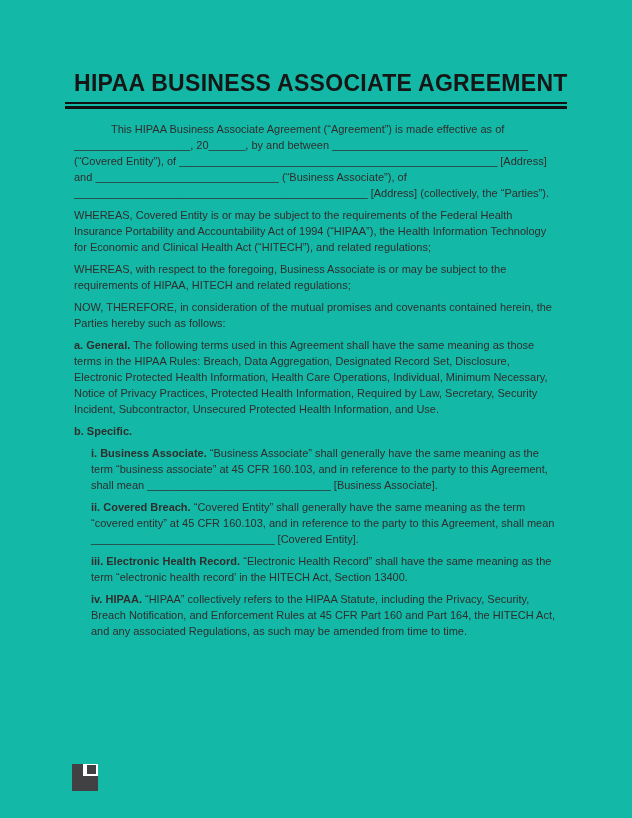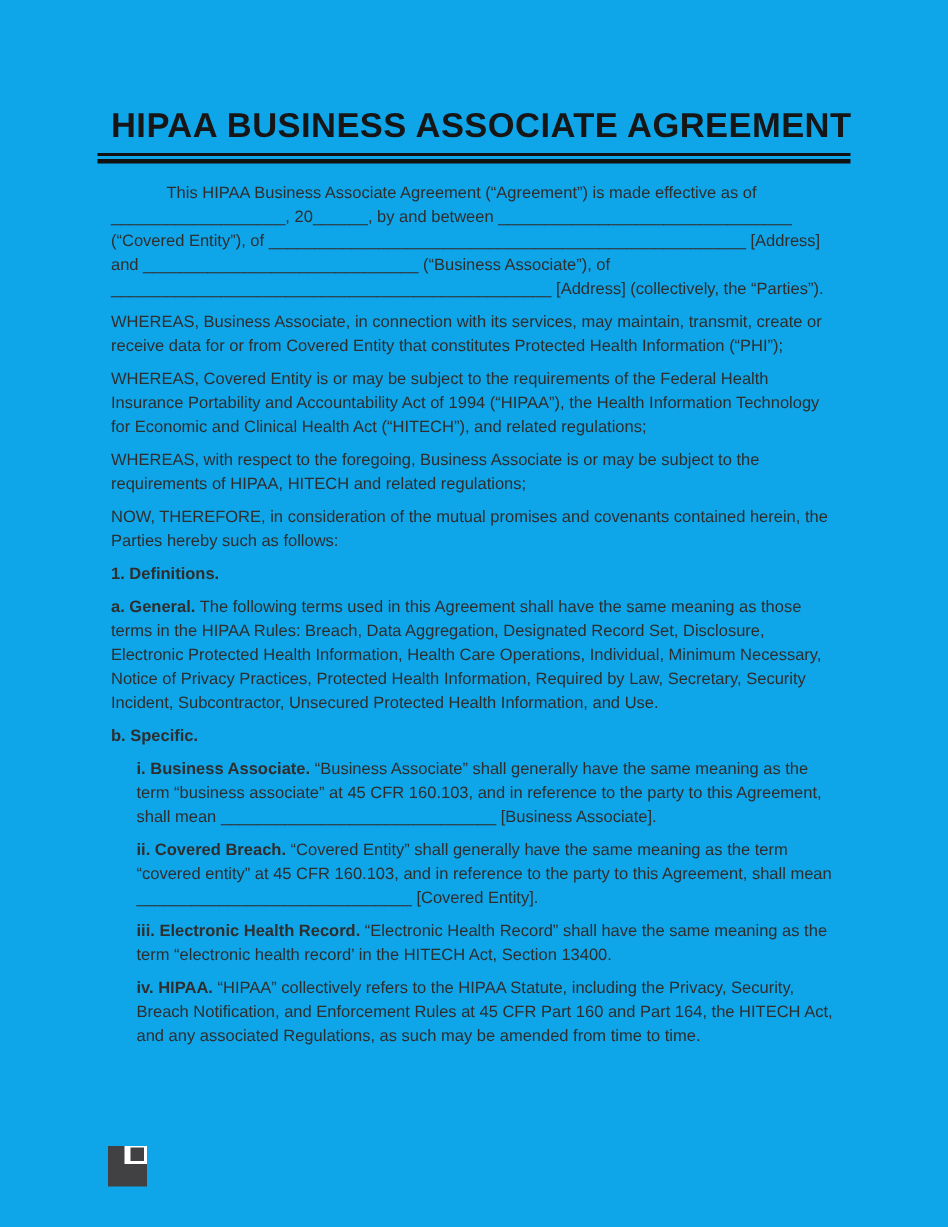--- a/index.html
+++ b/index.html
@@ -1,19 +1,19 @@
 <!DOCTYPE html>
 <html><head>
 <meta charset="utf-8">
 <style>
   html,body{margin:0;padding:0;background:#ffffff;}
   .page{
     position:relative;
     width:632px;height:818px;
-    background:#0ea5e9;
+    background:#14b8a6;
     box-sizing:border-box;
     padding:70px 74px 0 74px;
     font-family:"Liberation Sans", sans-serif;
     font-size:11px;
     line-height:16px;
     color:#2e2e2e;
     overflow:hidden;
   }
   .doc-title{
     font-size:23px;
@@ -61,27 +61,25 @@
   <h1 class="doc-title">HIPAA BUSINESS ASSOCIATE AGREEMENT</h1>
 
   <div class="title-rule">
     <div class="thin"></div>
     <div class="gap"></div>
     <div class="thick"></div>
   </div>
 
   <p class="para intro">This HIPAA Business Associate Agreement (“Agreement”) is made effective as of ___________________, 20______, by and between ________________________________ (“Covered Entity”), of ____________________________________________________ [Address] and ______________________________ (“Business Associate”), of ________________________________________________ [Address] (collectively, the “Parties”).</p>
 
-  <p class="para">WHEREAS, Business Associate, in connection with its services, may maintain, transmit, create or receive data for or from Covered Entity that constitutes Protected Health Information (“PHI”);</p>
   <p class="para">WHEREAS, Covered Entity is or may be subject to the requirements of the Federal Health Insurance Portability and Accountability Act of 1994 (“HIPAA”), the Health Information Technology for Economic and Clinical Health Act (“HITECH”), and related regulations;</p>
   <p class="para">WHEREAS, with respect to the foregoing, Business Associate is or may be subject to the requirements of HIPAA, HITECH and related regulations;</p>
 
   <p class="para">NOW, THEREFORE, in consideration of the mutual promises and covenants contained herein, the Parties hereby such as follows:</p>
 
-  <p class="para heading">1. Definitions.</p>
 
   <p class="para"><b>a. General.</b> <span>The following terms used in this Agreement shall have the same meaning as those terms in the HIPAA Rules: Breach, Data Aggregation, Designated Record Set, Disclosure, Electronic Protected Health Information, Health Care Operations, Individual, Minimum Necessary, Notice of Privacy Practices, Protected Health Information, Required by Law, Secretary, Security Incident, Subcontractor, Unsecured Protected Health Information, and Use.</span></p>
 
   <p class="para heading">b. Specific.</p>
 
   <p class="para sub"><b>i. Business Associate.</b> <span>“Business Associate” shall generally have the same meaning as the term “business associate” at 45 CFR 160.103, and in reference to the party to this Agreement, shall mean ______________________________ [Business Associate].</span></p>
 
   <p class="para sub"><b>ii. Covered Breach.</b> <span>“Covered Entity” shall generally have the same meaning as the term “covered entity” at 45 CFR 160.103, and in reference to the party to this Agreement, shall mean ______________________________ [Covered Entity].</span></p>
 
   <p class="para sub"><b>iii. Electronic Health Record.</b> <span>“Electronic Health Record” shall have the same meaning as the term “electronic health record’ in the HITECH Act, Section 13400.</span></p>

